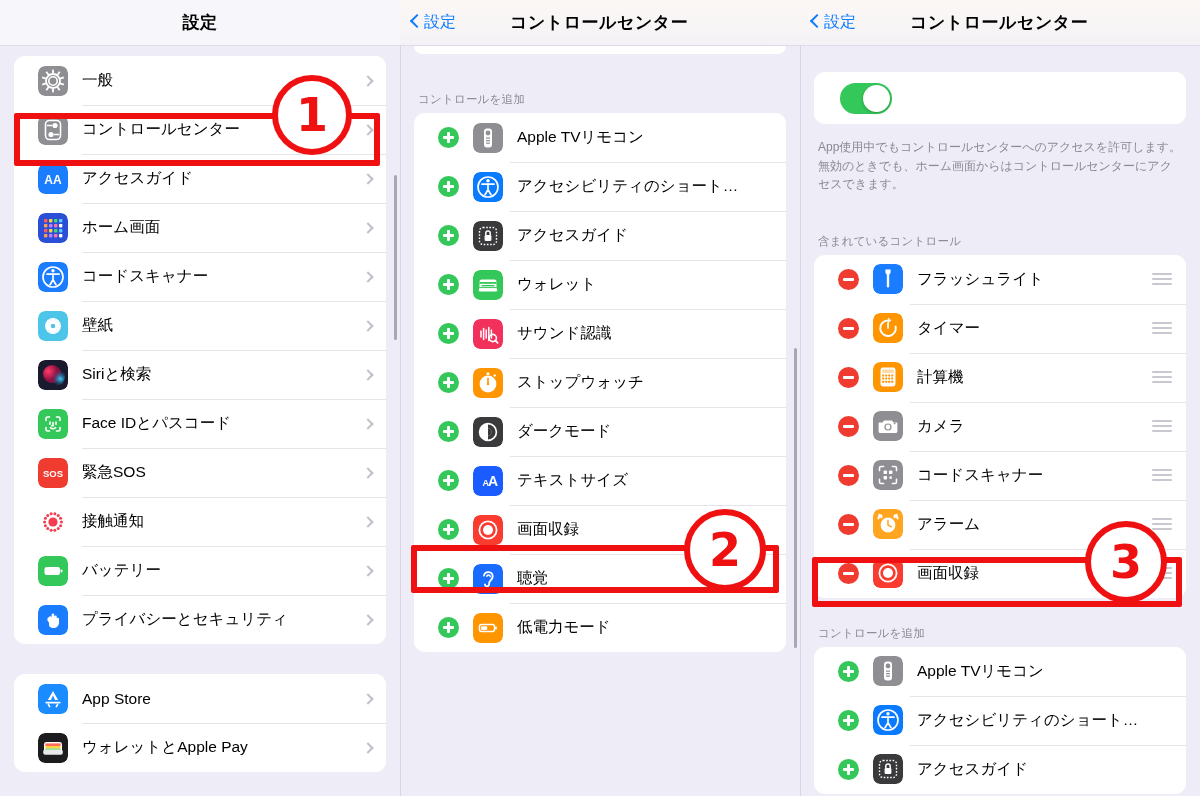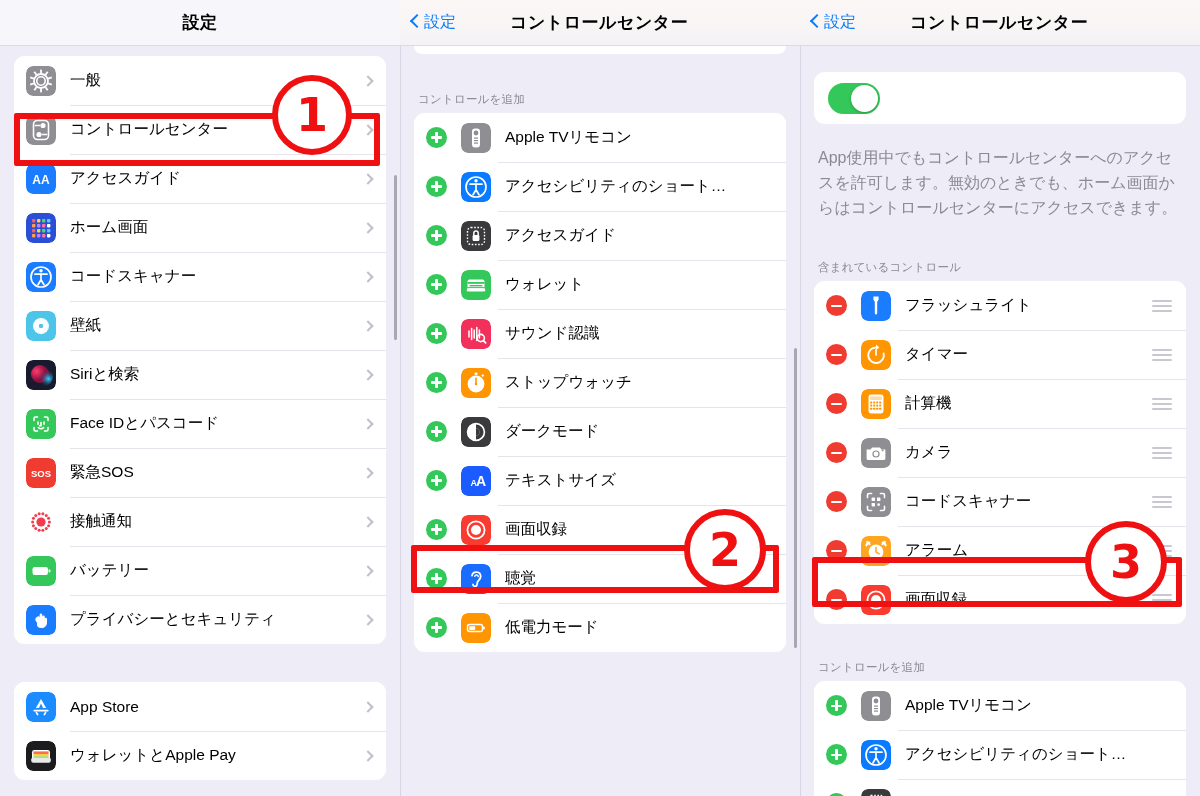--- a/index.html
+++ b/index.html
@@ -54,21 +54,22 @@
     transform: rotate(45deg);
   }
 
   
   .scroll { position: relative; height: 750px; padding: 0 14px; }
 
   .group {
     background: #fff;
     border-radius: 11px;
     overflow: hidden;
-    margin-bottom: 16px;
+    margin-bottom: 8px;
+    padding-left: 12px;
   }
 
   .row {
     display: flex; align-items: center;
     height: 49px;
     padding-left: 12px;
     position: relative;
     cursor: pointer;
     background: #fff;
   }
@@ -98,21 +99,21 @@
     width: 8px; height: 8px;
     border-top: 2px solid #c2c0c9; border-right: 2px solid #c2c0c9;
     transform: translateY(-50%) rotate(45deg);
   }
   .sec-header {
     font-size: 11.5px; color: #8b8a93;
     padding: 6px 0 6px 4px;
     letter-spacing: .2px;
   }
   .group-note {
-    font-size: 16px; color: #8b8a93;
+    font-size: 12px; color: #8b8a93;
     line-height: 1.55;
     padding: 6px 4px 0 4px;
   }
 
   
   .circle-btn {
     width: 21px; height: 21px; border-radius: 50%;
     flex: 0 0 21px;
     display: flex; align-items: center; justify-content: center;
     position: relative;

